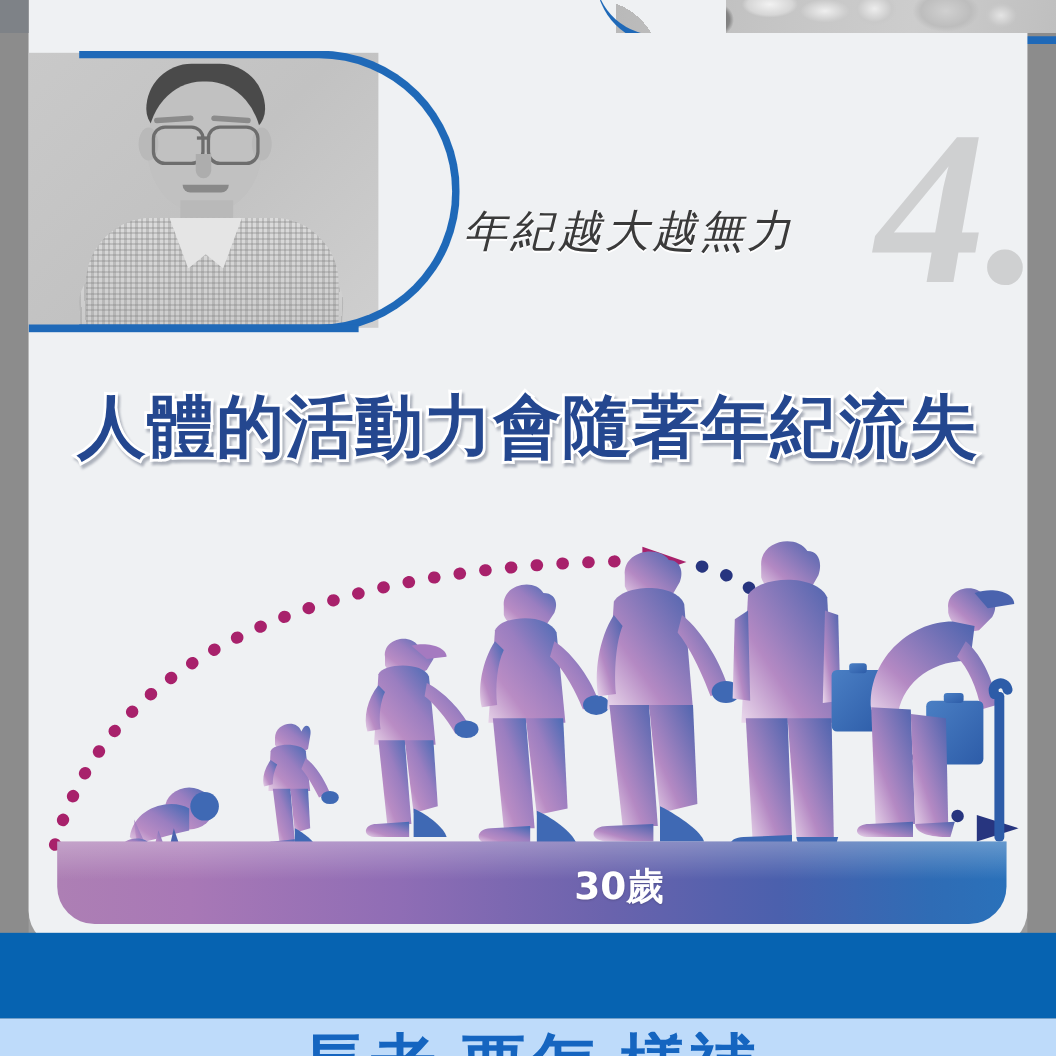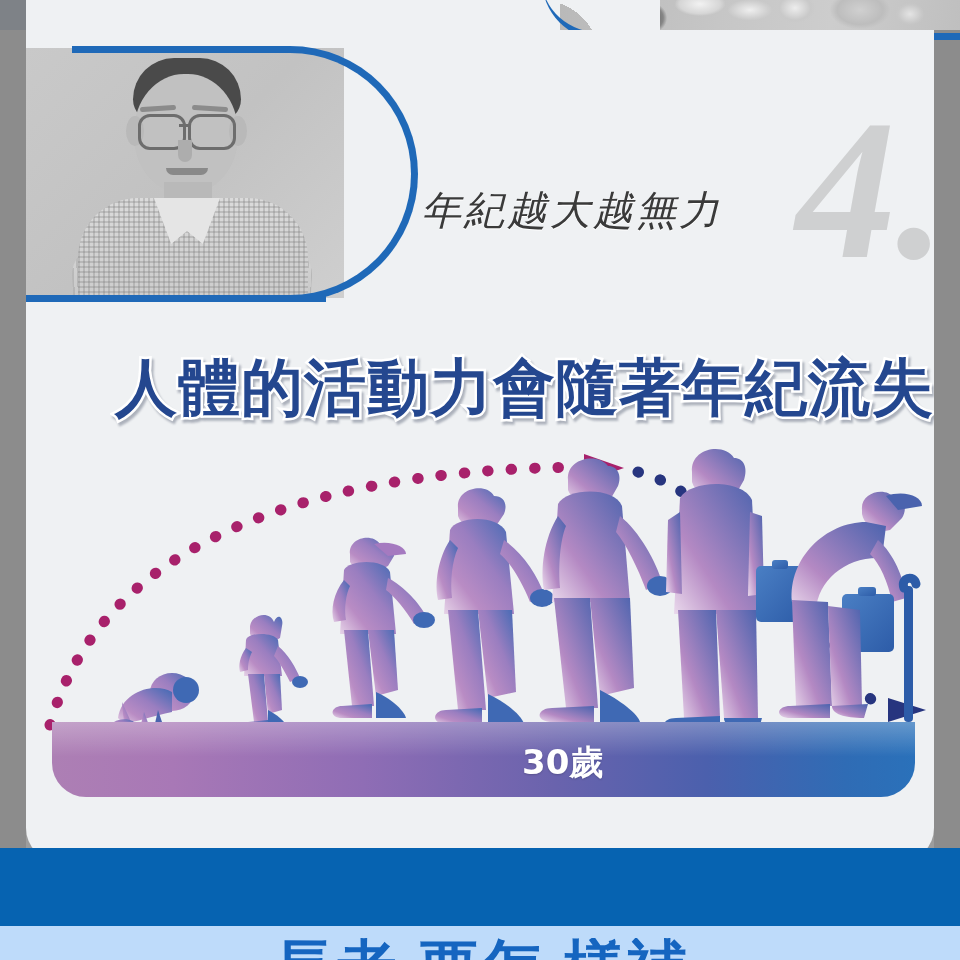--- a/index.html
+++ b/index.html
@@ -123,32 +123,32 @@
     position:absolute;left:770px;top:60px;
     font-family:"Liberation Serif","DejaVu Serif",serif;
     font-style:italic;font-weight:700;
     font-size:200px;line-height:200px;
     color:#cfd0d1;
     user-select:none;
   }
 
   
   .headline{
-    position:absolute;left:0;top:316px;width:908px;text-align:right;
+    position:absolute;left:0;top:316px;width:908px;text-align:center;
     font-family:"DejaVu Sans","Liberation Sans",sans-serif;
     font-weight:700;font-size:62px;letter-spacing:1px;
     color:#24478f;
     white-space:nowrap;
     -webkit-text-stroke:5px #ffffff;
     paint-order:stroke fill;
     filter:drop-shadow(2px 3px 1px rgba(90,100,120,.45));
   }
 
   
-  .illus{position:absolute;left:0;top:380px;width:908px;height:400px;}
+  .illus{position:absolute;left:0;top:423px;width:908px;height:400px;}
 
   .arc-svg{position:absolute;left:0;top:0;width:908px;height:360px;}
 
   
   .ground{
     position:absolute;left:26px;top:312px;width:863px;height:75px;
     border-bottom-left-radius:34px;border-bottom-right-radius:34px;
     background:linear-gradient(90deg,#ad7fb4 0%,#a878b6 14%,#8f6db5 36%,#6a63ad 58%,#4b60ad 76%,#2f6cb5 92%,#2a71ba 100%);
   }
   .ground-sheen{

